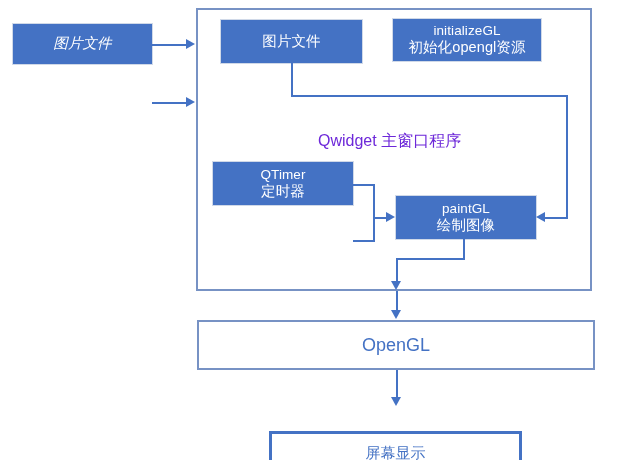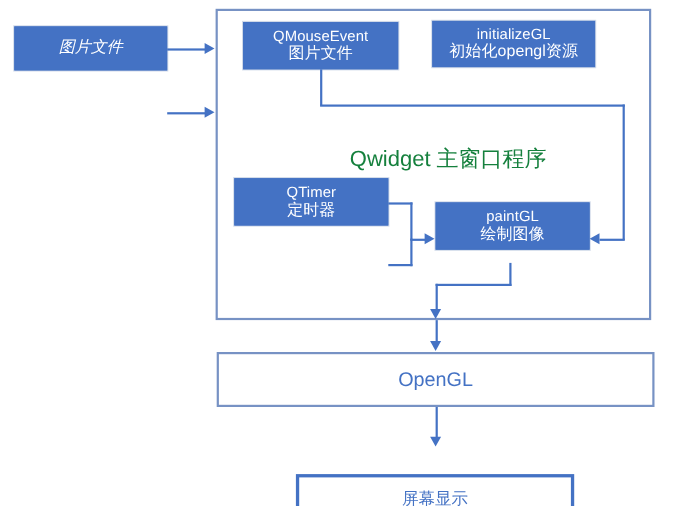--- a/index.html
+++ b/index.html
@@ -61,22 +61,22 @@
   }
   .screen-box {
     border: 3px solid #4472C4;
     color: #4472C4;
     font-size: 15px;
     margin-top: 24px;
   }
   
   .free-label {
     position: absolute;
-    color: #15803d;
-    font-size: 20px;
+    color: #6d28d9;
+    font-size: 16px;
     white-space: nowrap;
   }
   
   .hline {
     position: absolute;
     height: 0;
     border-top: 2px solid #4472C4;
   }
   .vline {
     position: absolute;
@@ -119,36 +119,35 @@
   <div class="arrow-r" style="left:186px; top:38.5px;"></div>
 
   <div class="hline" style="left:152px; top:102px; width:36px;"></div>
   <div class="arrow-r" style="left:186px; top:96.5px;"></div>
 
   <div class="outline-box container-box" style="left:196px; top:8px; width:396px; height:283px;"></div>
 
   <div class="free-label" style="left:318px; top:131px;">Qwidget 主窗口程序</div>
 
   <div class="node" style="left:221px; top:20px; width:141px; height:43px;">
-    <span class="ln1">QMouseEvent</span>
     <span class="ln2">图片文件</span>
   </div>
 
   <div class="node" style="left:393px; top:19px; width:148px; height:42px;">
     <span class="ln1">initializeGL</span>
     <span class="ln2">初始化opengl资源</span>
   </div>
 
   <div class="node" style="left:213px; top:162px; width:140px; height:43px;">
     <span class="ln1">QTimer</span>
     <span class="ln2">定时器</span>
   </div>
 
 
-  <div class="node" style="left:396px; top:184px; width:140px; height:43px;">
+  <div class="node" style="left:396px; top:196px; width:140px; height:43px;">
     <span class="ln1">paintGL</span>
     <span class="ln2">绘制图像</span>
   </div>
 
   <div class="vline" style="left:291px; top:63px; height:33px;"></div>
   <div class="hline" style="left:291px; top:95px; width:277px;"></div>
   <div class="vline" style="left:566px; top:95px; height:123px;"></div>
   <div class="hline" style="left:545px; top:217px; width:23px;"></div>
   <div class="arrow-l" style="left:536px; top:211.5px;"></div>
 

